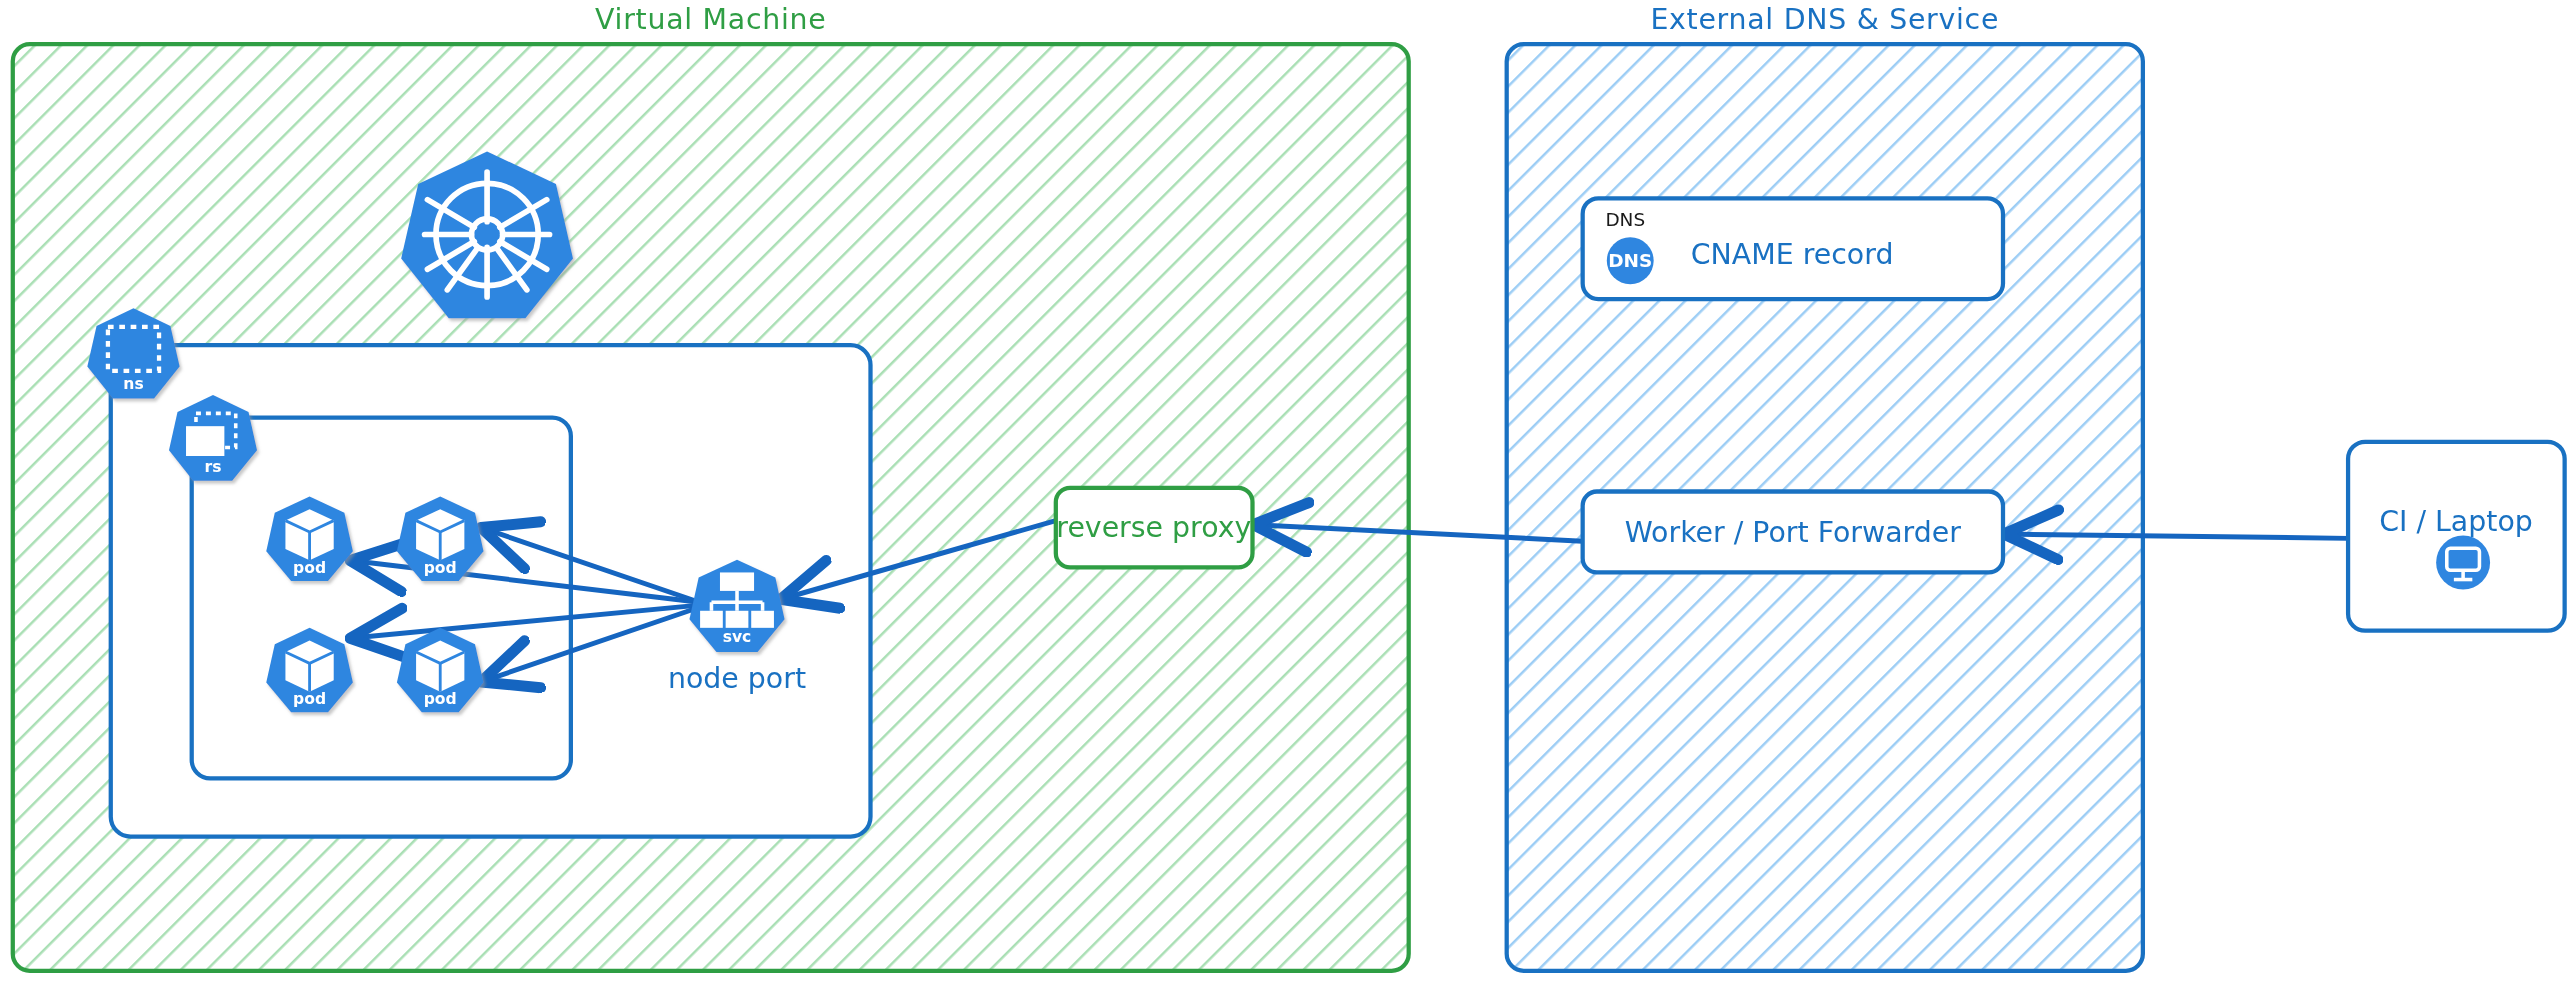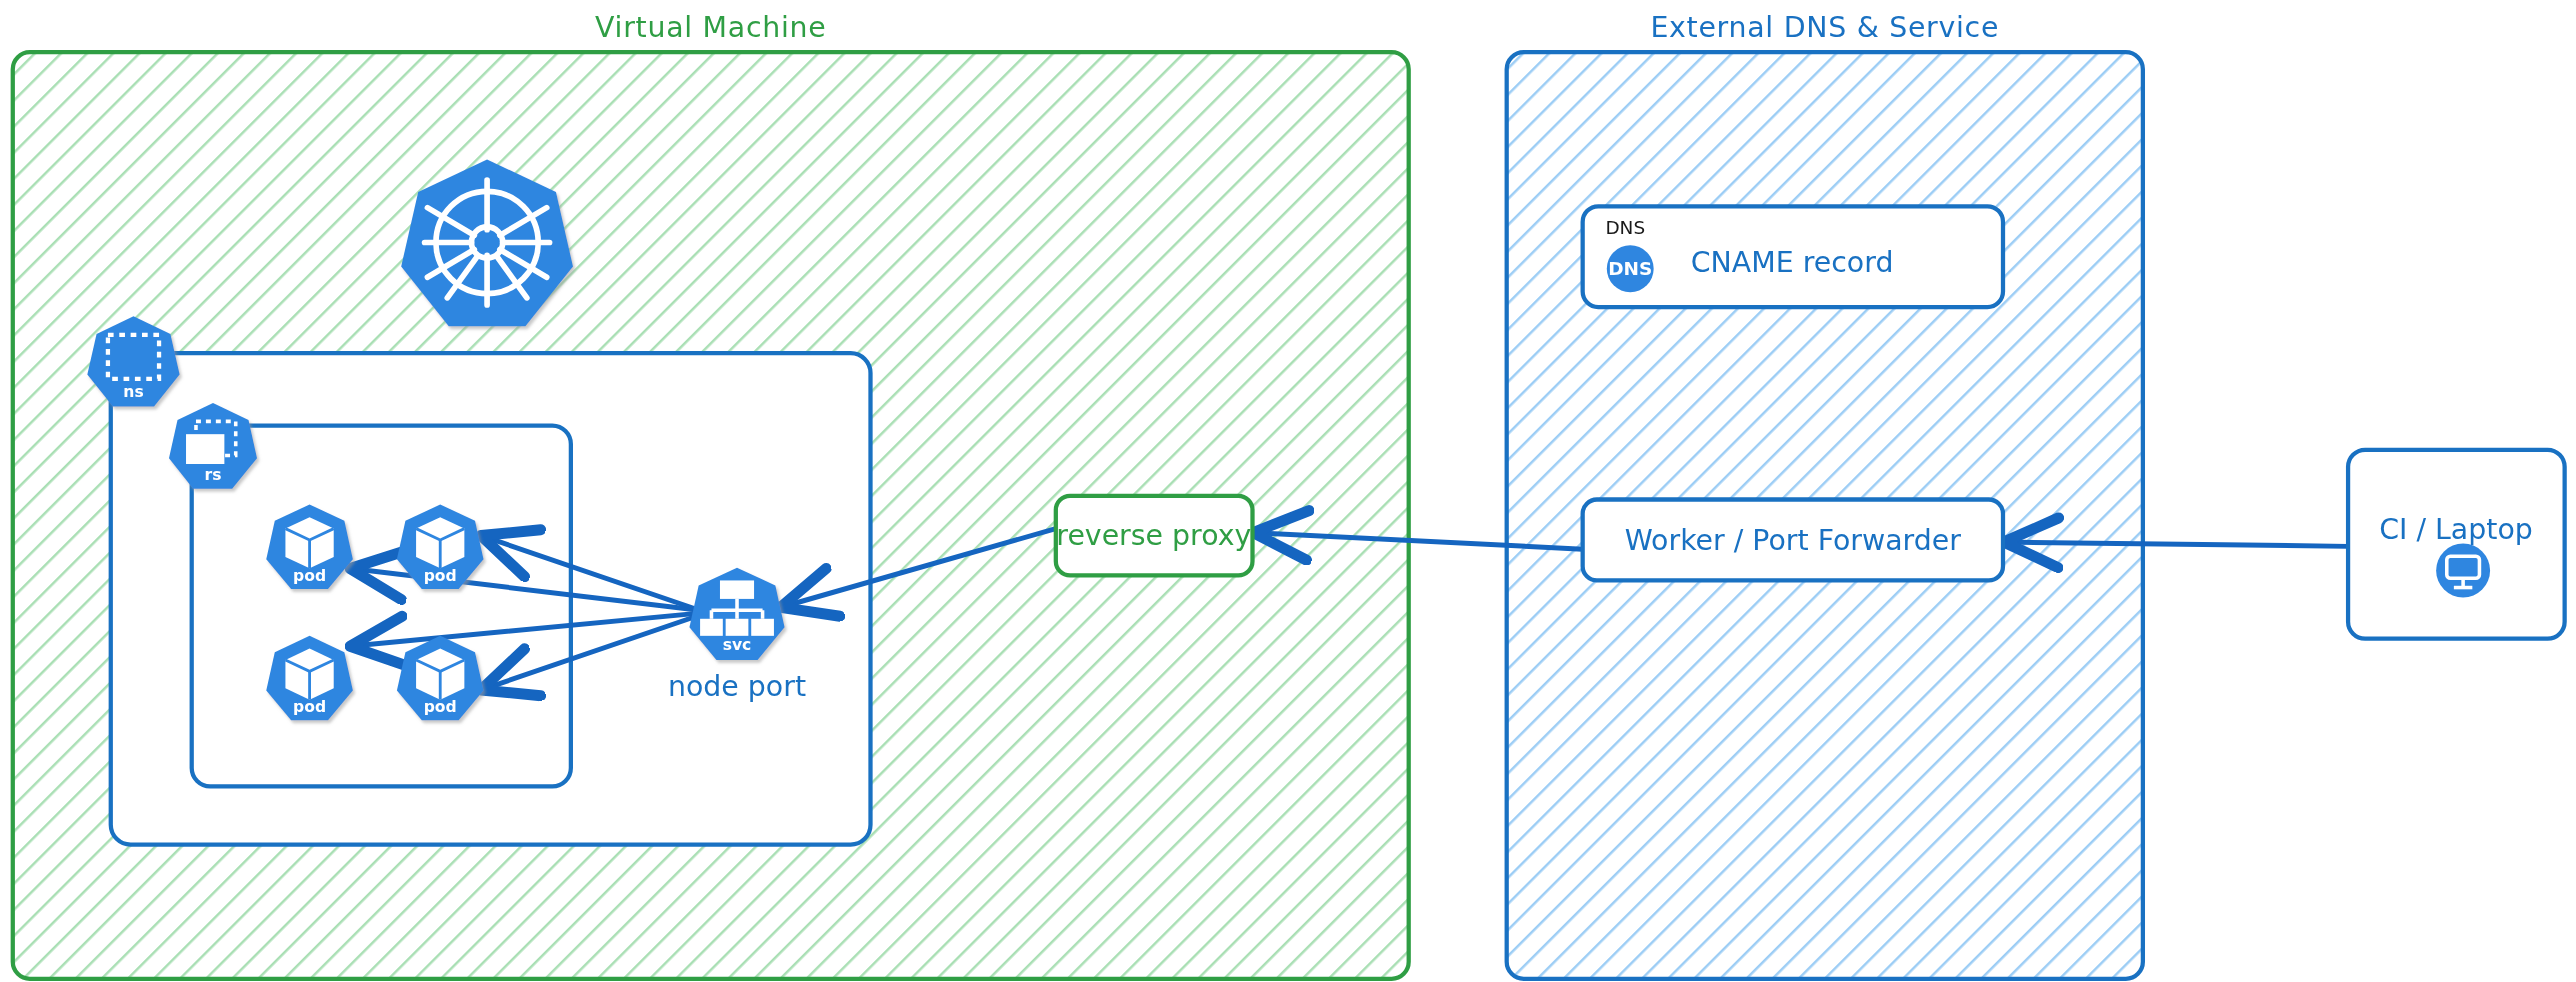--- a/index.html
+++ b/index.html
@@ -1,20 +1,20 @@
 <!DOCTYPE html>
 <html style="font-size:11.4px"><head>
 <meta charset="utf-8">
 <style>
   html,body{margin:0;padding:0;background:#ffffff;}
   body{
     width:2576px;height:983px;position:relative;overflow:hidden;
     font-family:"DejaVu Sans", sans-serif;
   }
-  #stage{position:absolute;left:0;top:8px;width:2576px;height:860px;}
+  #stage{position:absolute;left:0;top:0;width:2576px;height:860px;}
   svg.layer{position:absolute;left:0;top:0;width:2576px;height:983px;overflow:visible;}
   .hand{font-family:"DejaVu Sans", sans-serif;font-weight:400;}
   .grp-title{font-size:40px;letter-spacing:1px;}
   .node-label{font-size:40px;}
   .k8s-sub{font-size:22px;fill:#ffffff;font-weight:700;}
   .tiny-label{font-size:26px;fill:#1a1a1a;}
   .dns-badge-txt{font-size:26px;fill:#ffffff;font-weight:700;}
   svg text{dominant-baseline:middle;}
 </style>
 </head>

